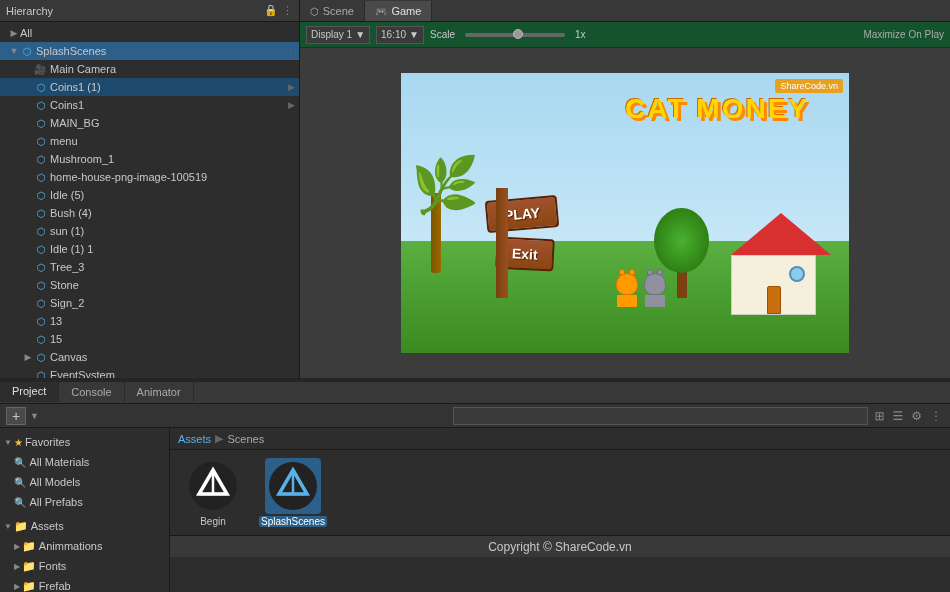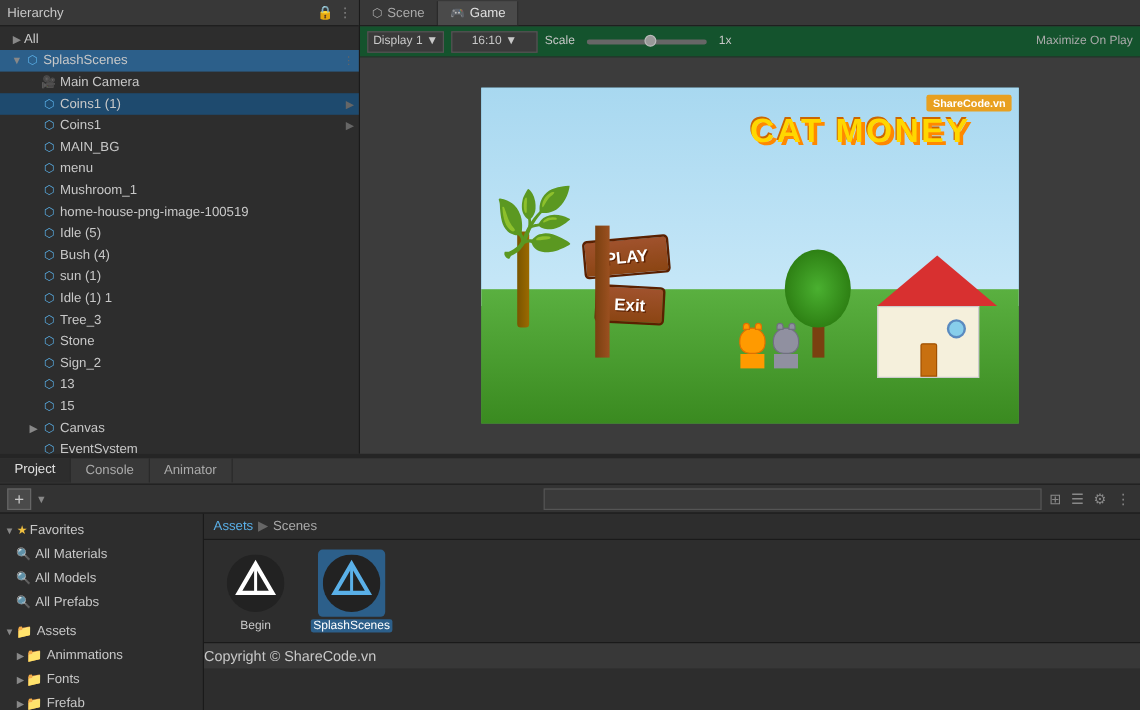--- a/index.html
+++ b/index.html
@@ -186,21 +186,21 @@
       gap: 3px;
       cursor: pointer;
       height: 18px;
     }
 
     .aspect-dropdown {
       background: #3a3a3a;
       border: 1px solid #555;
       color: #c8c8c8;
       font-size: 10px;
-      padding: 1px 16px;
+      padding: 1px 4px;
       display: flex;
       align-items: center;
       gap: 3px;
       cursor: pointer;
       height: 18px;
     }
 
     .scale-section {
       display: flex;
       align-items: center;
@@ -511,21 +511,21 @@
       padding: 0 2px;
       border-radius: 2px;
     }
 
     
     .footer-bar {
       background: #383838;
       height: 22px;
       display: flex;
       align-items: center;
-      justify-content: flex-start;
+      justify-content: center;
       border-top: 1px solid #1a1a1a;
     }
 
     .copyright-text {
       font-size: 12px;
       color: #c8c8c8;
     }
 
     
     .unity-svg {
@@ -769,21 +769,21 @@
 
           <div style="width:22px;height:30px;position:relative;">
             <div style="width:22px;height:22px;background:#9090a0;border-radius:50% 50% 40% 40%;border:1px solid #707080;position:relative;">
               <div style="position:absolute;top:-5px;left:2px;width:6px;height:6px;background:#9090a0;border-radius:50% 50% 0 0;border:1px solid #707080;"></div>
               <div style="position:absolute;top:-5px;right:2px;width:6px;height:6px;background:#9090a0;border-radius:50% 50% 0 0;border:1px solid #707080;"></div>
             </div>
             <div style="width:20px;height:12px;background:#9090a0;margin:0 auto;"></div>
           </div>
         </div>
 
-        <div style="position:absolute;top:6px;right:6px;background:#e8a020;color:white;font-size:9px;font-weight:bold;padding:2px 5px;border-radius:2px;">ShareCode.vn</div>
+        <div style="position:absolute;top:6px;right:6px;background:#e8a020;color:white;font-size:9px;font-weight:normal;padding:2px 5px;border-radius:2px;">ShareCode.vn</div>
       </div>
     </div>
   </div>
 </div>
 
 <div class="divider-bar"></div>
 
 <div class="bottom-panel">
   <div class="bottom-tabs">
     <div class="bottom-tab active">

